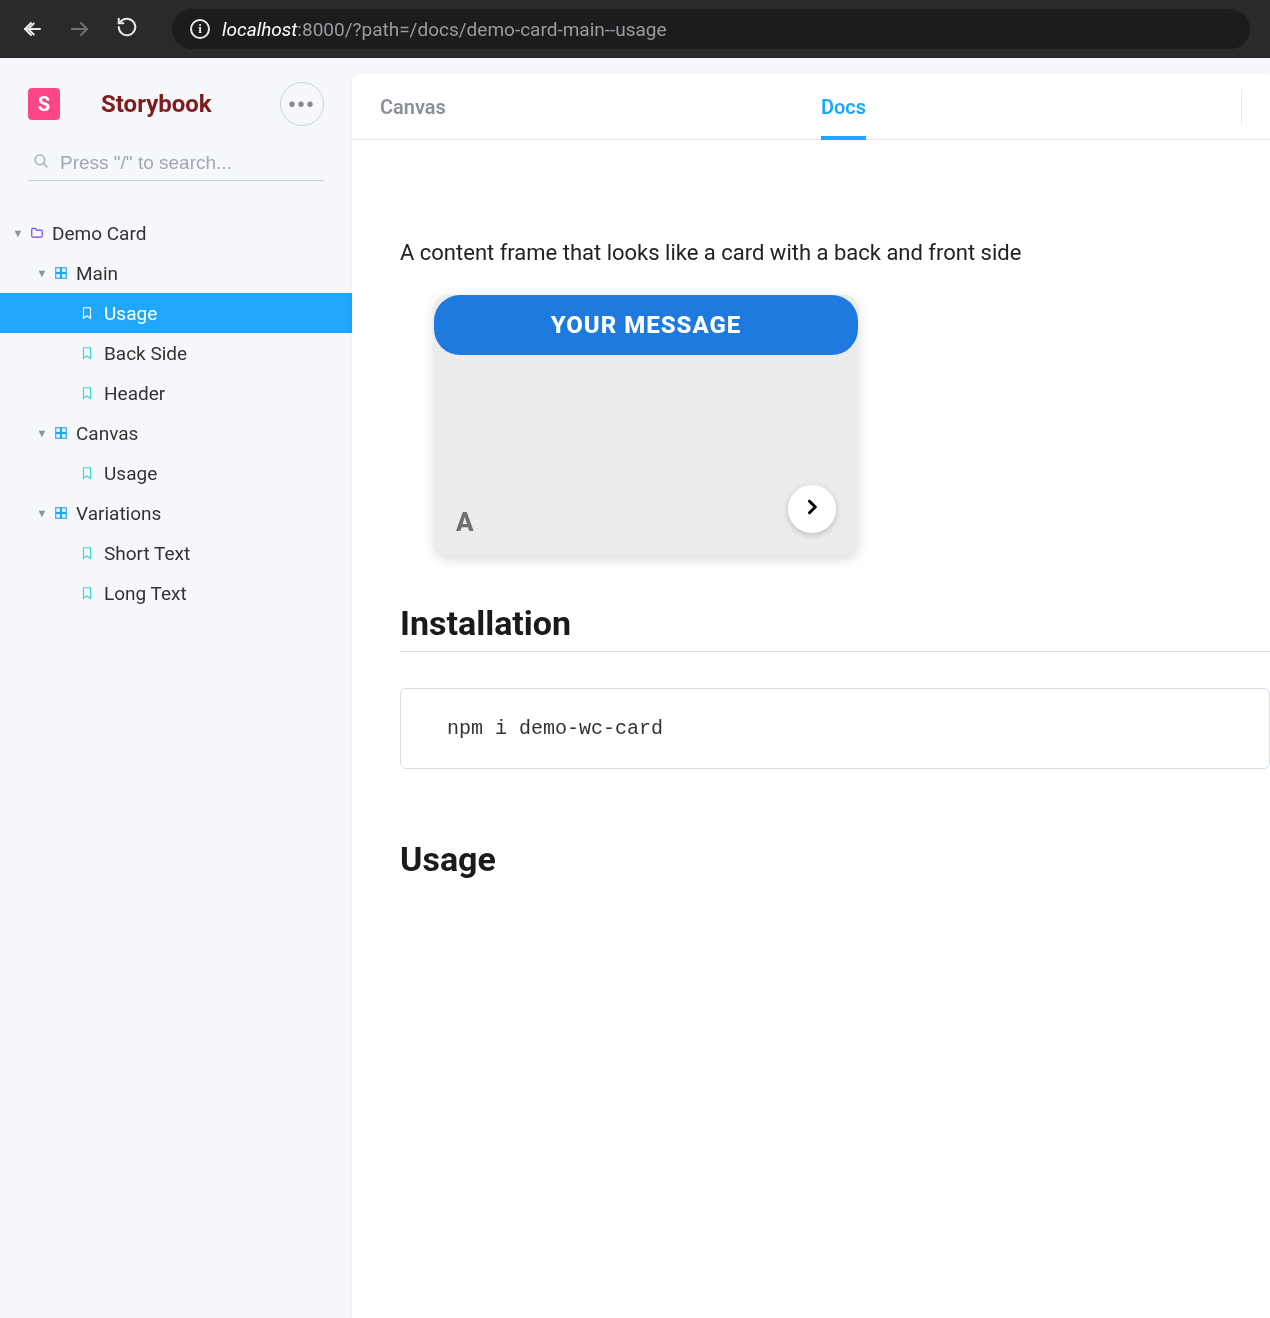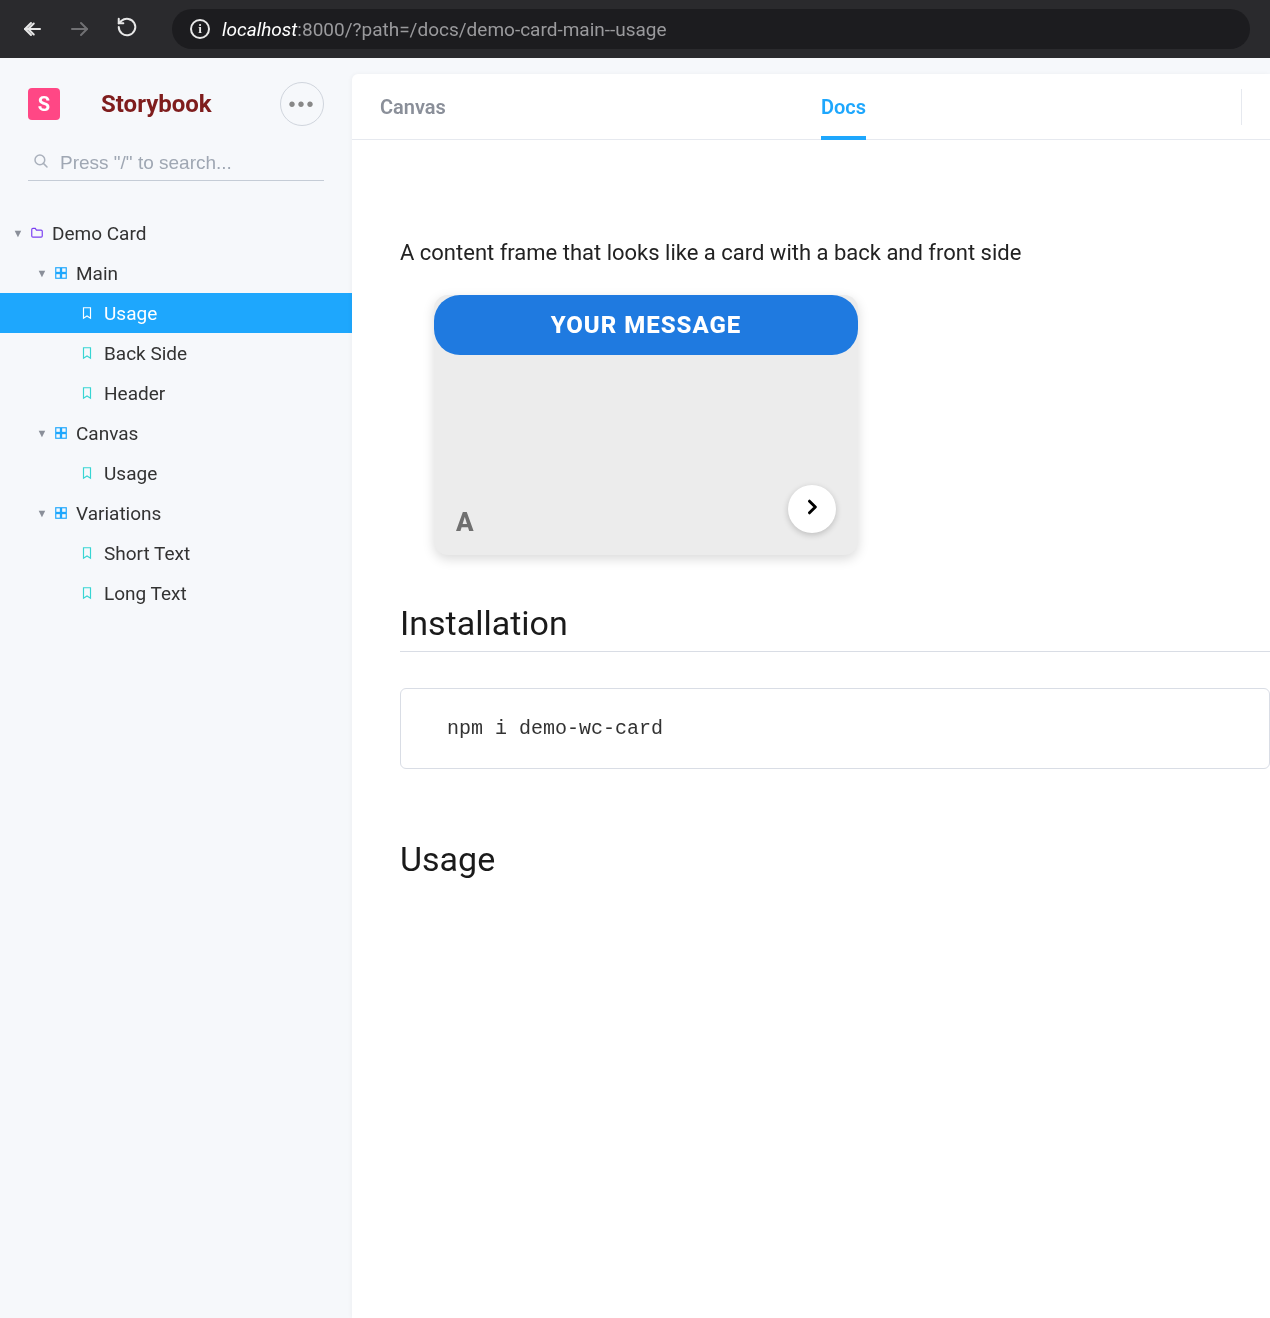--- a/index.html
+++ b/index.html
@@ -298,21 +298,21 @@
       box-shadow: 0 2px 6px rgba(0,0,0,0.2);
       display: flex;
       align-items: center;
       justify-content: center;
       font-size: 24px;
       font-weight: 900;
       cursor: pointer;
     }
     .section-heading {
       font-size: 34px;
-      font-weight: 400;
+      font-weight: 700;
       color: #1a1a1a;
       border-bottom: 1px solid #d9dde5;
       padding-bottom: 8px;
       margin-bottom: 36px;
     }
     .code-block {
       border: 1px solid #d9dde5;
       border-radius: 6px;
       padding: 28px 46px;
       font-family: "SFMono-Regular", Consolas, "Liberation Mono", Menlo, monospace;

